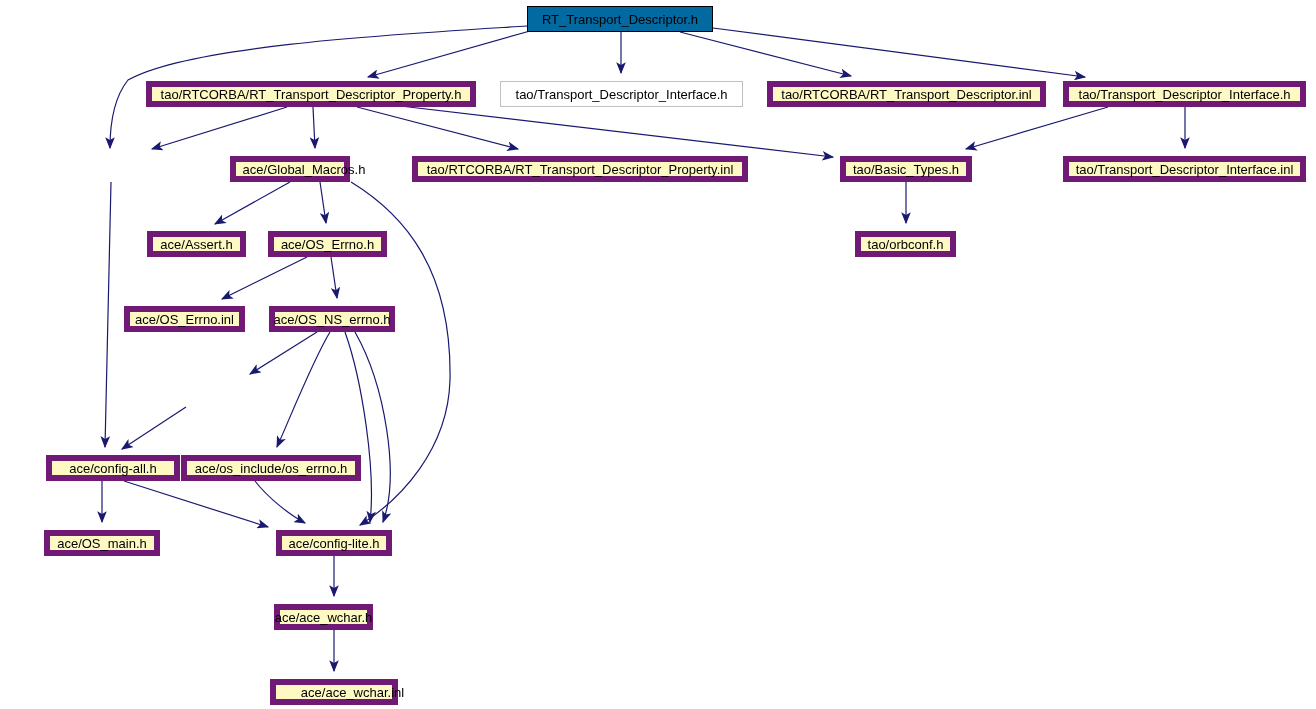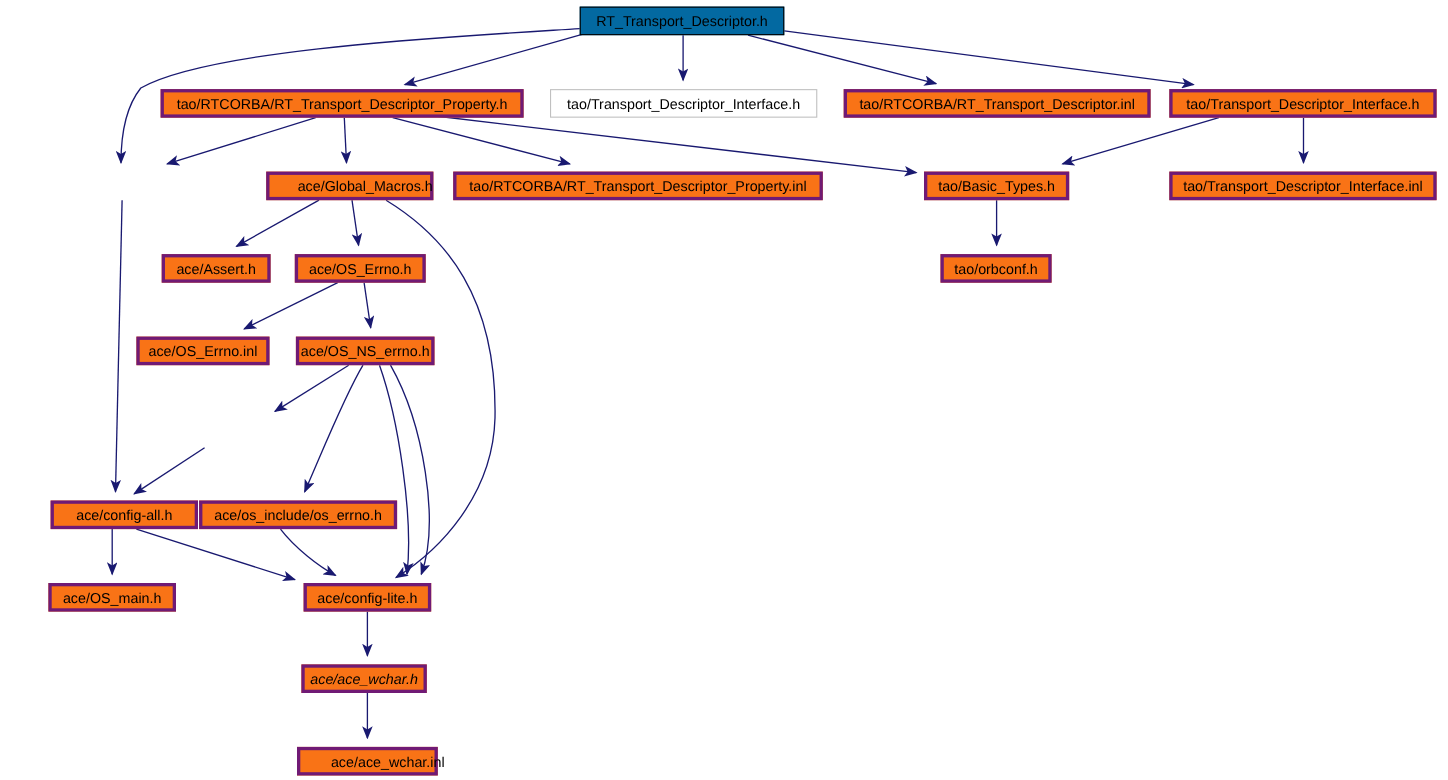--- a/index.html
+++ b/index.html
@@ -30,22 +30,22 @@
     width: 1316px;
     height: 709px;
   }
   .node {
     position: absolute;
     box-sizing: border-box;
     display: flex;
     align-items: center;
     justify-content: center;
     height: 26px;
-    background: #f97316;
-    border: 3px solid #701a75;
+    background: #fef9c3;
+    border: 6px solid #701a75;
     white-space: nowrap;
     cursor: pointer;
   }
   .node .node-label {
     font-size: 13px;
     line-height: 13px;
     color: #000000;
     letter-spacing: 0px;
     padding: 0 6px;
   }
@@ -109,21 +109,21 @@
       </div>
       <div class="node faded" style="left: 500px; top: 81px; width: 243px;">
         <span class="node-label">tao/Transport_Descriptor_Interface.h</span>
       </div>
       <div class="node" style="left: 767px; top: 81px; width: 279px;">
         <span class="node-label">tao/RTCORBA/RT_Transport_Descriptor.inl</span>
       </div>
       <div class="node" style="left: 1063px; top: 81px; width: 243px;">
         <span class="node-label">tao/Transport_Descriptor_Interface.h</span>
       </div>
-      <div class="node" style="left: 242px; top: 156px; width: 152px; padding-left: 28px;">
+      <div class="node" style="left: 230px; top: 156px; width: 120px; padding-left: 28px;">
         <span class="node-label">ace/Global_Macros.h</span>
       </div>
       <div class="node" style="left: 412px; top: 156px; width: 336px;">
         <span class="node-label">tao/RTCORBA/RT_Transport_Descriptor_Property.inl</span>
       </div>
       <div class="node" style="left: 840px; top: 156px; width: 132px;">
         <span class="node-label">tao/Basic_Types.h</span>
       </div>
       <div class="node" style="left: 1063px; top: 156px; width: 243px;">
         <span class="node-label">tao/Transport_Descriptor_Interface.inl</span>
@@ -148,20 +148,20 @@
       </div>
       <div class="node" style="left: 181px; top: 455px; width: 180px;">
         <span class="node-label">ace/os_include/os_errno.h</span>
       </div>
       <div class="node" style="left: 44px; top: 530px; width: 116px;">
         <span class="node-label">ace/OS_main.h</span>
       </div>
       <div class="node" style="left: 276px; top: 530px; width: 116px;">
         <span class="node-label">ace/config-lite.h</span>
       </div>
-      <div class="node" style="left: 274px; top: 604px; width: 114px; font-style: italic;">
+      <div class="node" style="left: 274px; top: 604px; width: 99px;">
         <span class="node-label">ace/ace_wchar.h</span>
       </div>
       <div class="node" style="left: 270px; top: 679px; width: 128px; padding-left: 37px;">
         <span class="node-label">ace/ace_wchar.inl</span>
       </div>
     </div>
 </div>
 
 </body></html>

